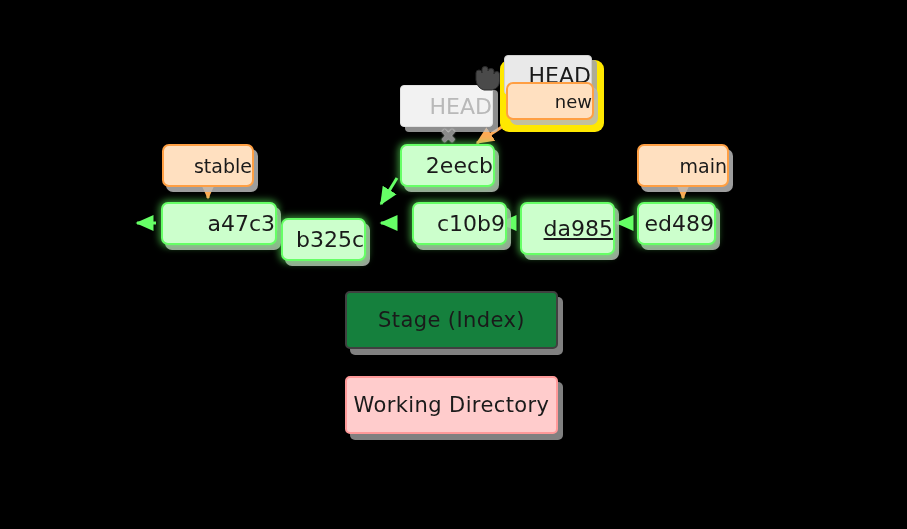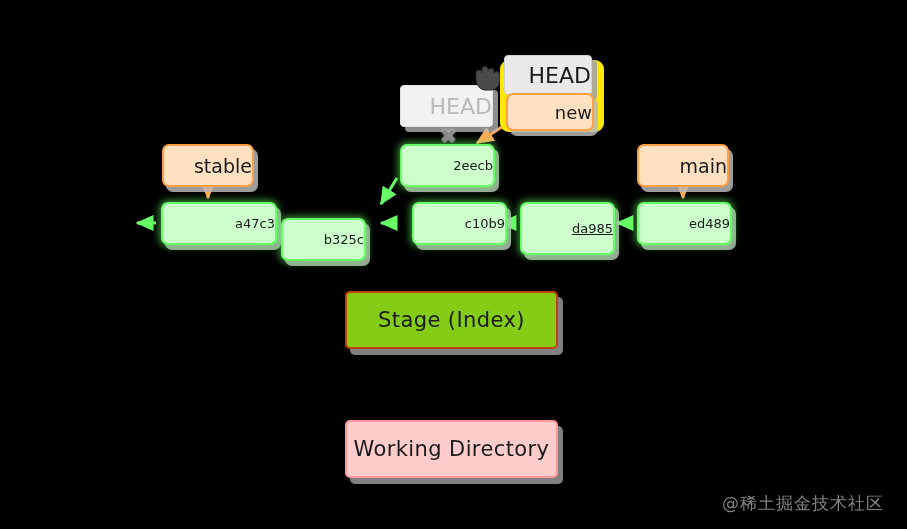--- a/index.html
+++ b/index.html
@@ -25,21 +25,21 @@
     justify-content: flex-end;
     border-radius: 7px;
     white-space: nowrap;
   }
 
   
   .commit {
     background: #ccffcc;
     border: 2px solid #66ff66;
     color: #1a1a1a;
-    font-size: 13px;
+    font-size: 22px;
     box-shadow: 0 0 7px 2px rgba(100,255,100,0.55),
                 4px 5px 0 0 rgba(185,185,185,0.85);
   }
 
   
   .branch {
     background: #ffe0c0;
     border: 2px solid #ff9f43;
     color: #1a1a1a;
     font-size: 19px;
@@ -79,30 +79,29 @@
     box-sizing: border-box;
     display: flex;
     align-items: center;
     justify-content: center;
     border-radius: 5px;
     font-size: 21px;
     letter-spacing: 0.4px;
     color: #1a1a1a;
   }
   .stage {
-    background: #84cc16;
-    border: 2px solid #c2410c;
+    background: #15803d;
+    border: 2px solid #404040;
     box-shadow: 5px 6px 0 0 rgba(150,150,150,0.85);
     text-align: right;
   }
   .workdir {
     background: #ffcccc;
     border: 2px solid #ff9999;
     box-shadow: 5px 6px 0 0 rgba(150,150,150,0.85);
-    margin-top: 44px;
   }
 
   
   .edge-svg {
     position: absolute;
     left: 0;
     top: 0;
     width: 907px;
     height: 529px;
     pointer-events: none;
@@ -171,41 +170,41 @@
   </div>
   <div class="node commit" style="left:281px; top:218px; width:85px; height:43px;">
     <span>b325c</span>
   </div>
   <div class="node commit" style="left:400px; top:202px; width:95px; height:43px;margin-left:12px;">
     <span>c10b9</span>
   </div>
   <div class="node commit" style="left:520px; top:202px; width:95px; height:53px;text-decoration:underline;">
     <span>da985</span>
   </div>
-  <div class="node commit" style="left:637px; top:202px; width:95px; height:43px;padding-left:16px;">
+  <div class="node commit" style="left:637px; top:202px; width:79px; height:43px;padding-left:16px;">
     <span>ed489</span>
   </div>
   <div class="node commit" style="left:400px; top:144px; width:95px; height:43px;">
     <span>2eecb</span>
   </div>
 
   <div class="node branch" style="left:637px; top:144px; width:92px; height:43px;">
     <span>main</span>
   </div>
   <div class="node branch" style="left:162px; top:144px; width:92px; height:43px;">
     <span>stable</span>
   </div>
 
   <div class="hl-yellow" style="left:500px; top:60px; width:104px; height:72px;"></div>
 
   <div class="node headbox" style="left:504px; top:55px; width:88px; height:40px;">
     <span>HEAD</span>
   </div>
 
-  <div class="node branch" style="left:506px; top:93px; width:88px; height:38px; font-size:18px;">
+  <div class="node branch" style="left:506px; top:82px; width:88px; height:38px; font-size:18px;">
     <span>new</span>
   </div>
 
   <div class="node headghost" style="left:400px; top:85px; width:93px; height:42px;">
     <span>HEAD</span>
   </div>
 
   <div class="xmark" style="left:440px; top:126px;">✖</div>
 
   <div class="cursor" style="left:473px; top:66px;">
@@ -216,15 +215,14 @@
     </svg>
   </div>
 
   <div class="areabox stage" style="left:345px; top:291px; width:213px; height:58px;">
     <span>Stage (Index)</span>
   </div>
   <div class="areabox workdir" style="left:345px; top:376px; width:213px; height:58px;">
     <span>Working Directory</span>
   </div>
 
-  <div class="watermark" style="left:722px; top:492px;">@稀土掘金技术社区</div>
 
 </div>
 
 </body></html>

